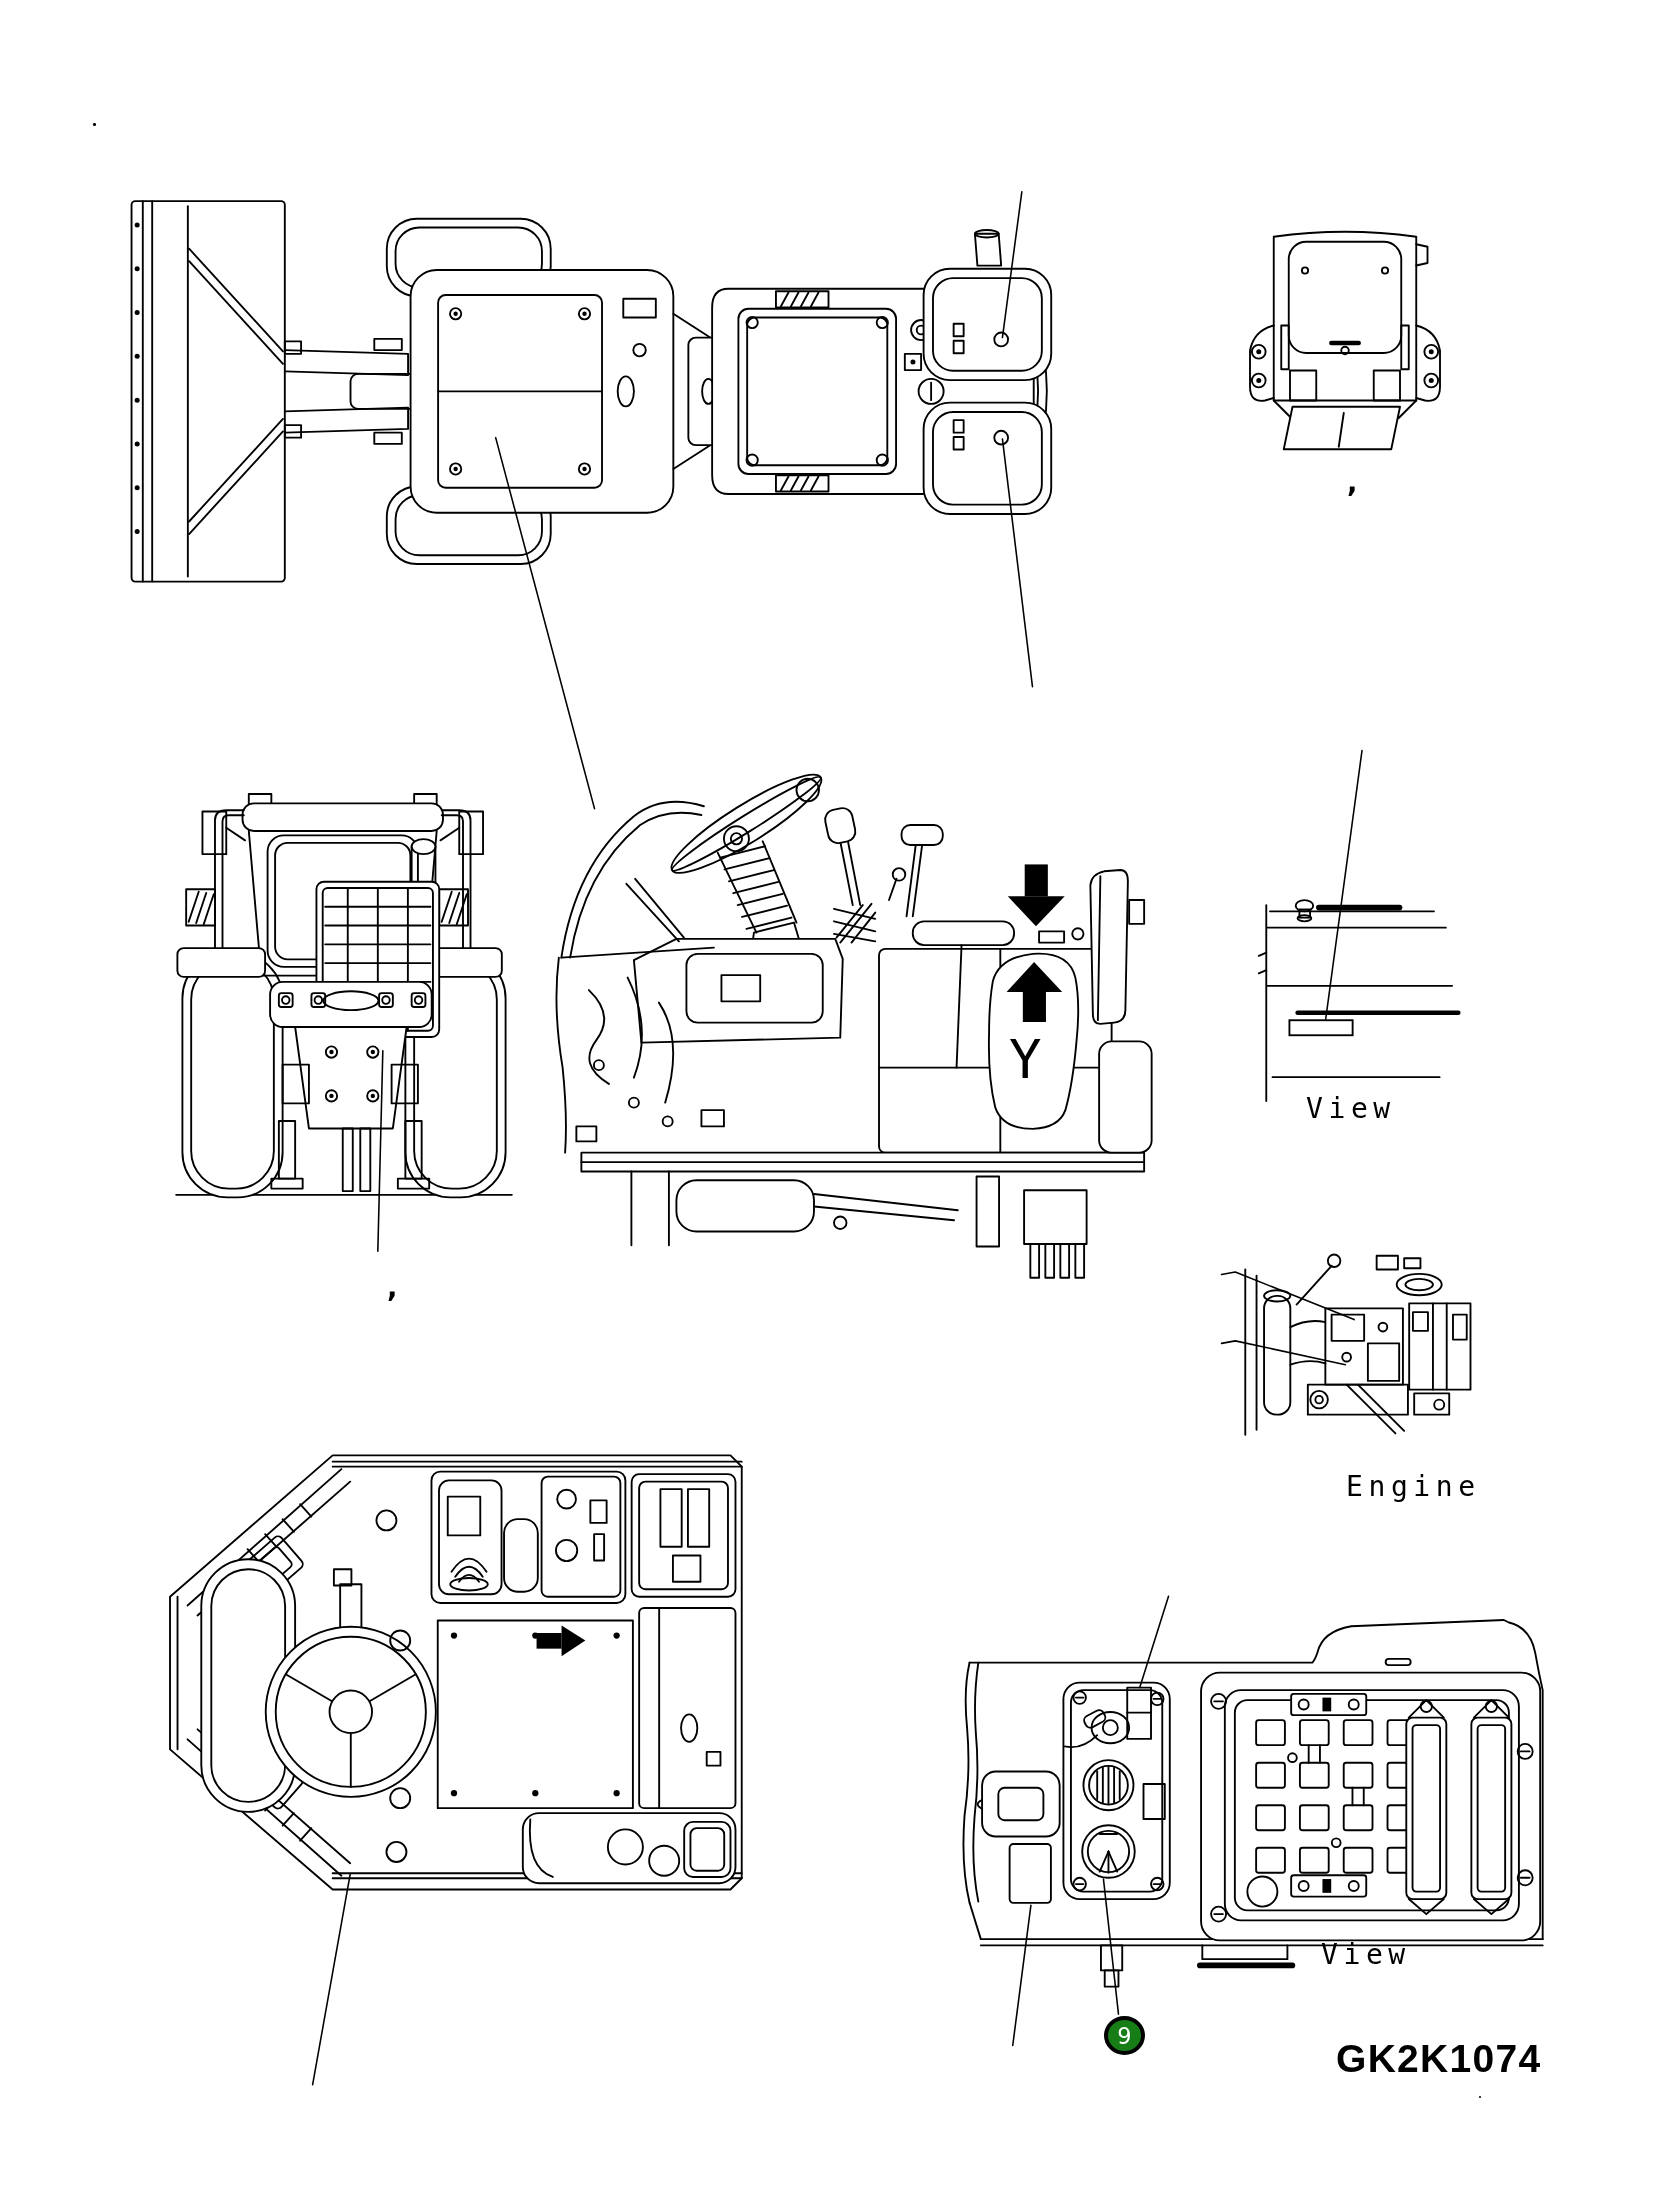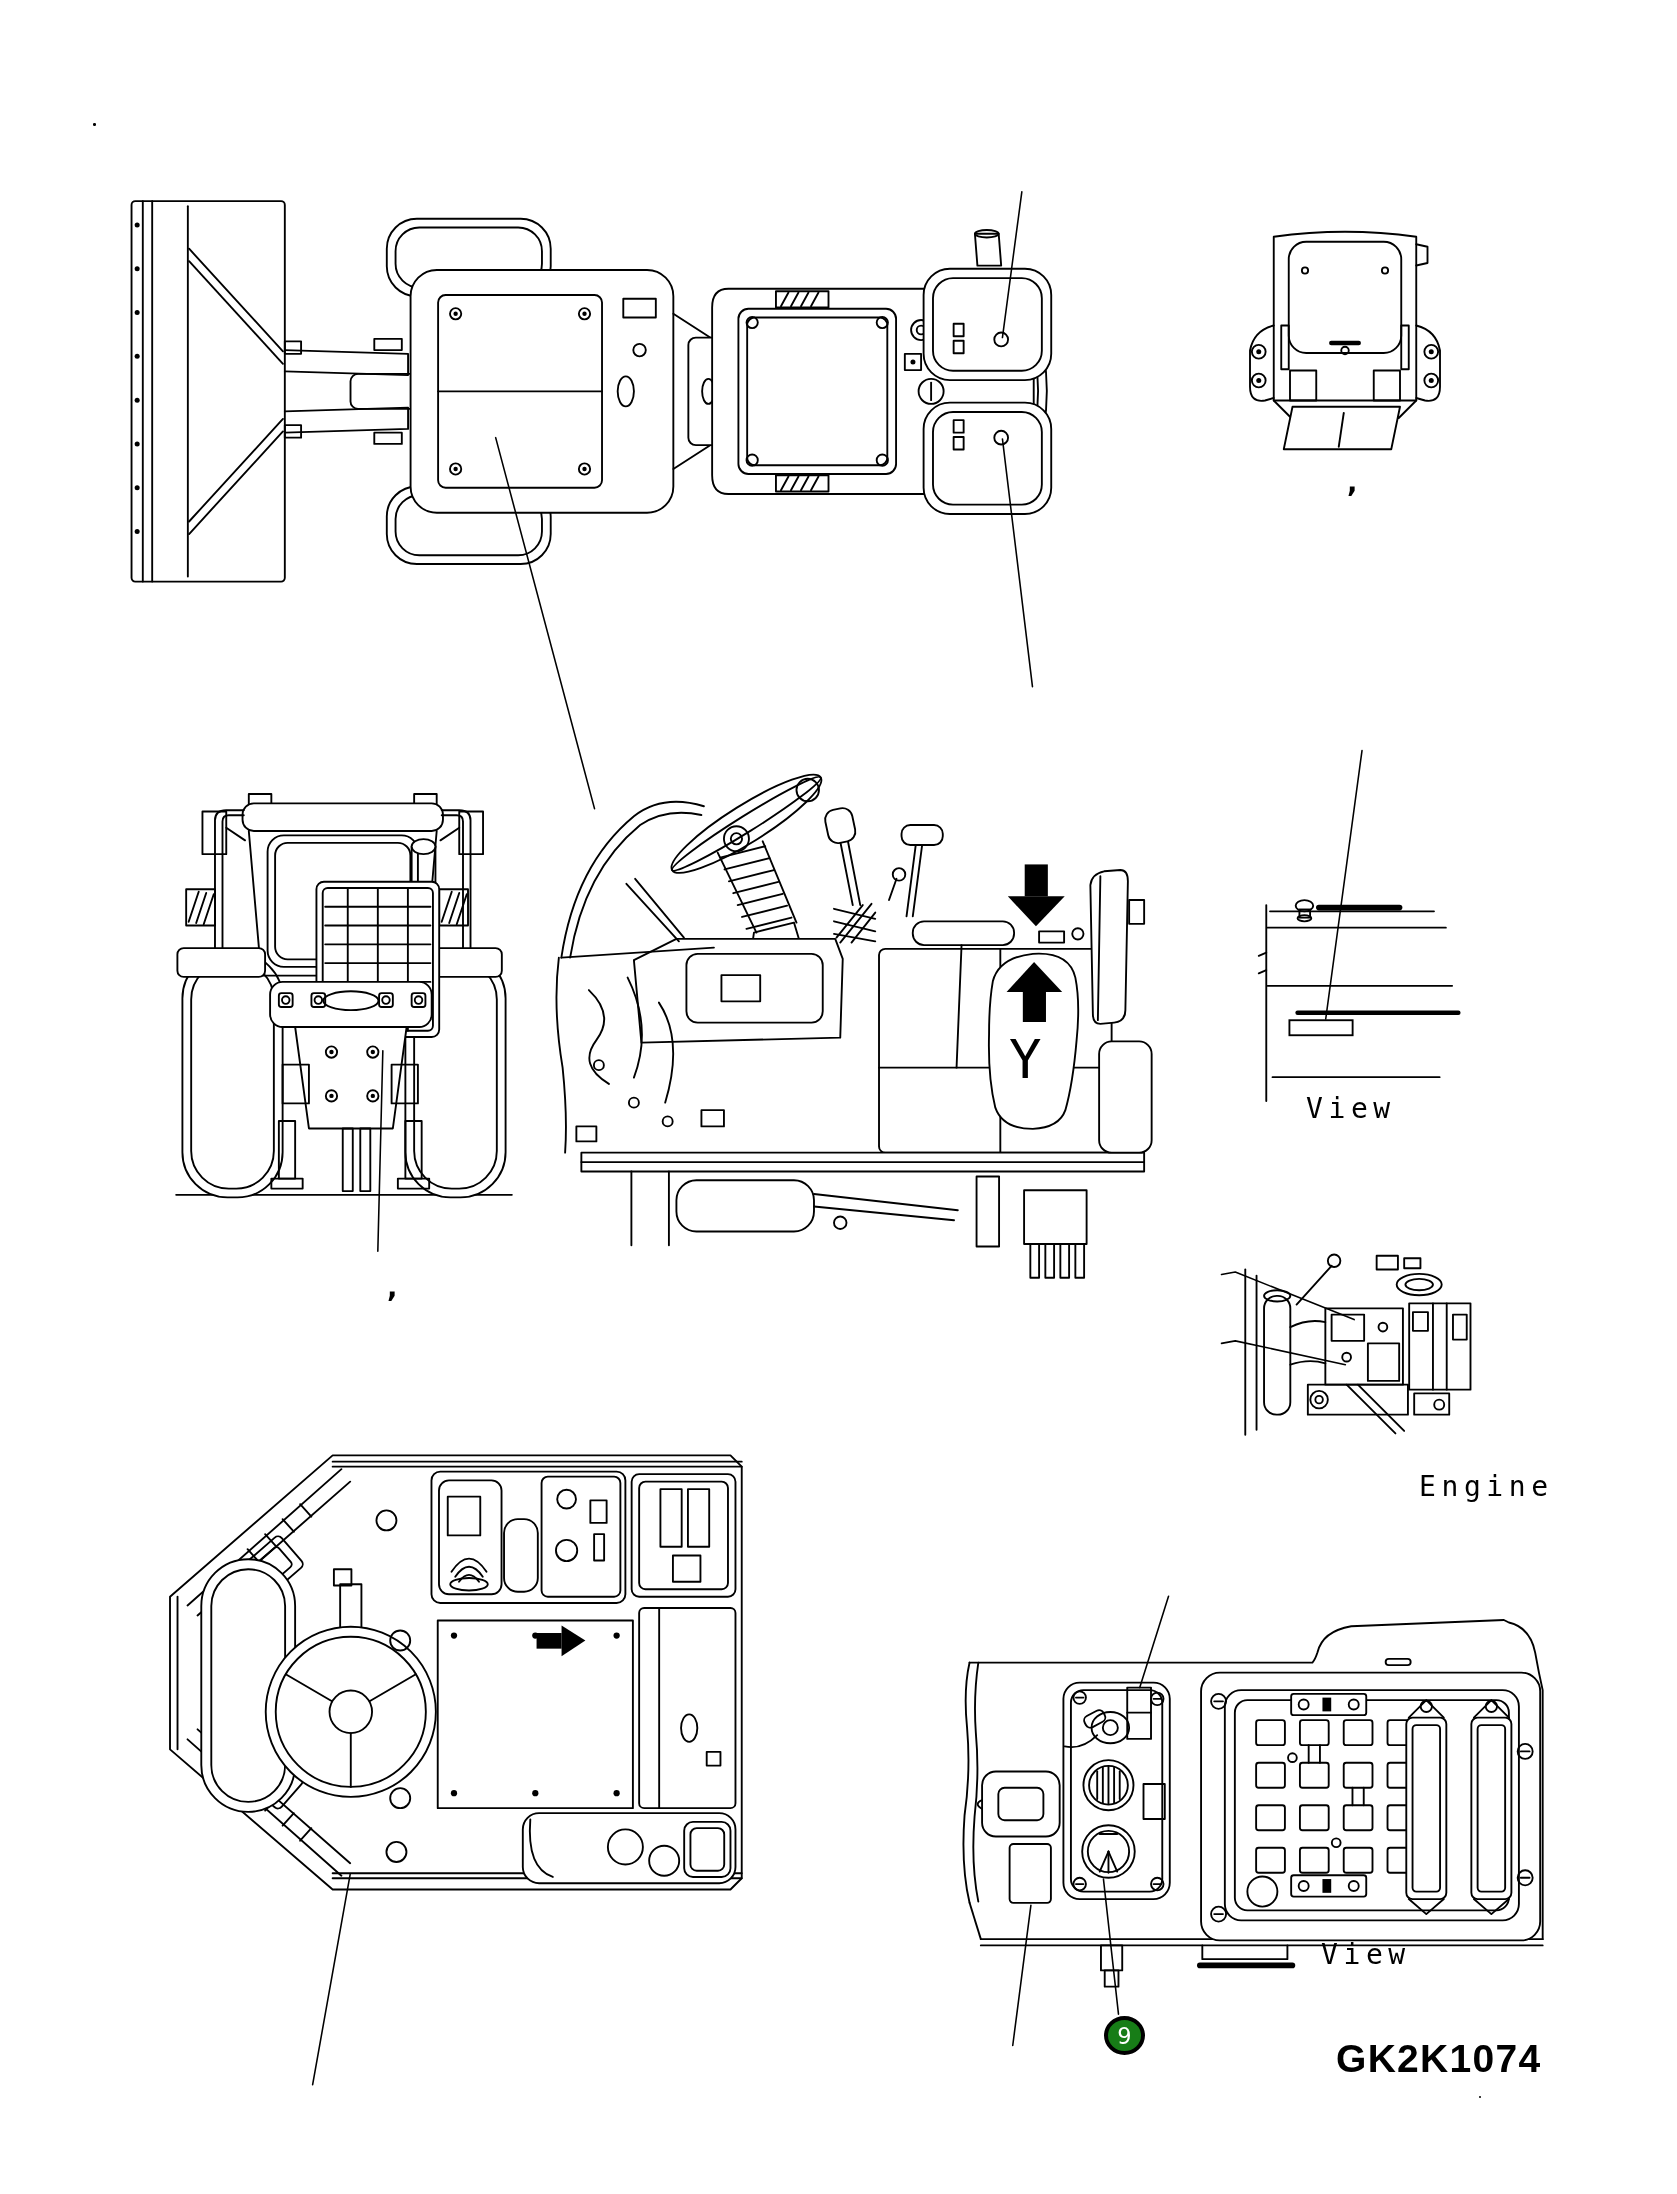--- a/index.html
+++ b/index.html
@@ -633,21 +633,21 @@
       <g stroke-width="2.5">
         <line x1="1820" y1="2696" x2="1866" y2="2550"></line>
         <line x1="1646" y1="3044" x2="1617" y2="3268"></line>
         <line x1="1762" y1="3002" x2="1786" y2="3218"></line>
       </g>
     </g>
   </svg>
 
   <div class="cad view-label" style="left:1306px;top:1095px">View</div>
 
-  <div class="cad view-label" style="left:1419px;top:1473px">Engine</div>
+  <div class="cad view-label" style="left:1346px;top:1473px">Engine</div>
 
   <div class="cad view-label" style="left:1321px;top:1941px">View</div>
 
   <div class="cad comma" style="left:1347px;top:469px">,</div>
 
   <div class="cad comma" style="left:387px;top:1274px">,</div>
 
   <div class="cad seat-y" style="left:1009px;top:1033px">Y</div>
 
   <div class="cad code" style="left:1336px;top:2039px">GK2K1074</div>

